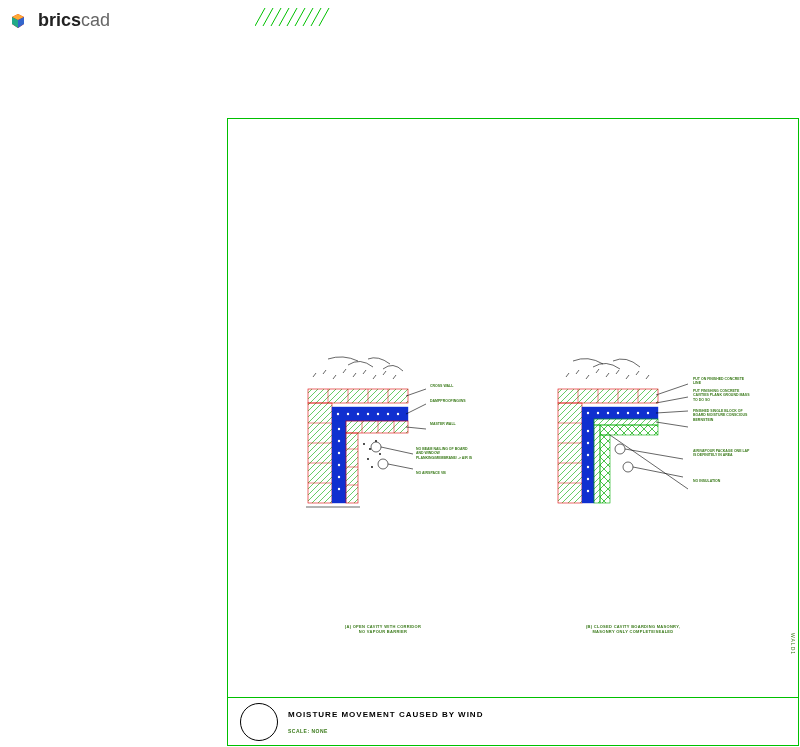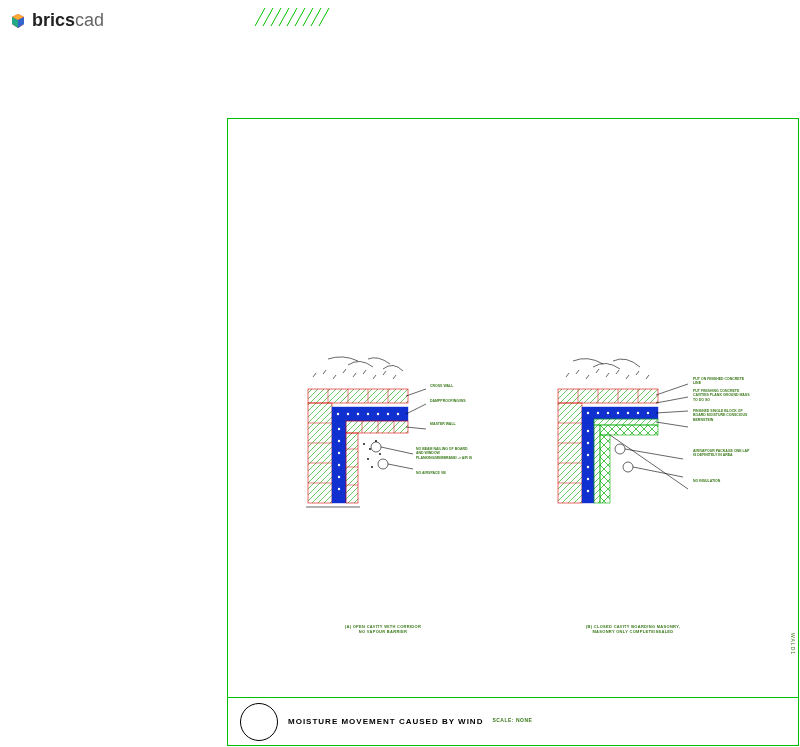--- a/index.html
+++ b/index.html
@@ -11,21 +11,21 @@
     font-family: Arial, sans-serif;
     overflow: hidden;
     position: relative;
   }
   .logo {
     position: absolute;
     top: 10px;
     left: 10px;
     display: flex;
     align-items: center;
-    gap: 6px;
+    gap: 12px;
   }
   .logo svg { width: 16px; height: 16px; }
   .logo-text { font-size: 18px; color: #333; }
   .logo-text .b { font-weight: bold; color: #222; }
   .logo-text .c { color: #666; }
   .hatch {
     position: absolute;
     top: 8px;
     left: 255px;
     width: 80px;
@@ -55,21 +55,21 @@
     width: 36px;
     height: 36px;
     border: 1px solid #000;
     border-radius: 50%;
     margin-left: 12px;
     margin-right: 10px;
     flex: 0 0 auto;
   }
   .titleblock .tb-text {
     display: flex;
-    flex-direction: row;
+    flex-direction: column;
     gap: 9px;
     justify-content: flex-end;
   }
   .title-main {
     font-size: 8px;
     letter-spacing: 1px;
     font-weight: bold;
     color: #000;
   }
   .title-scale {

